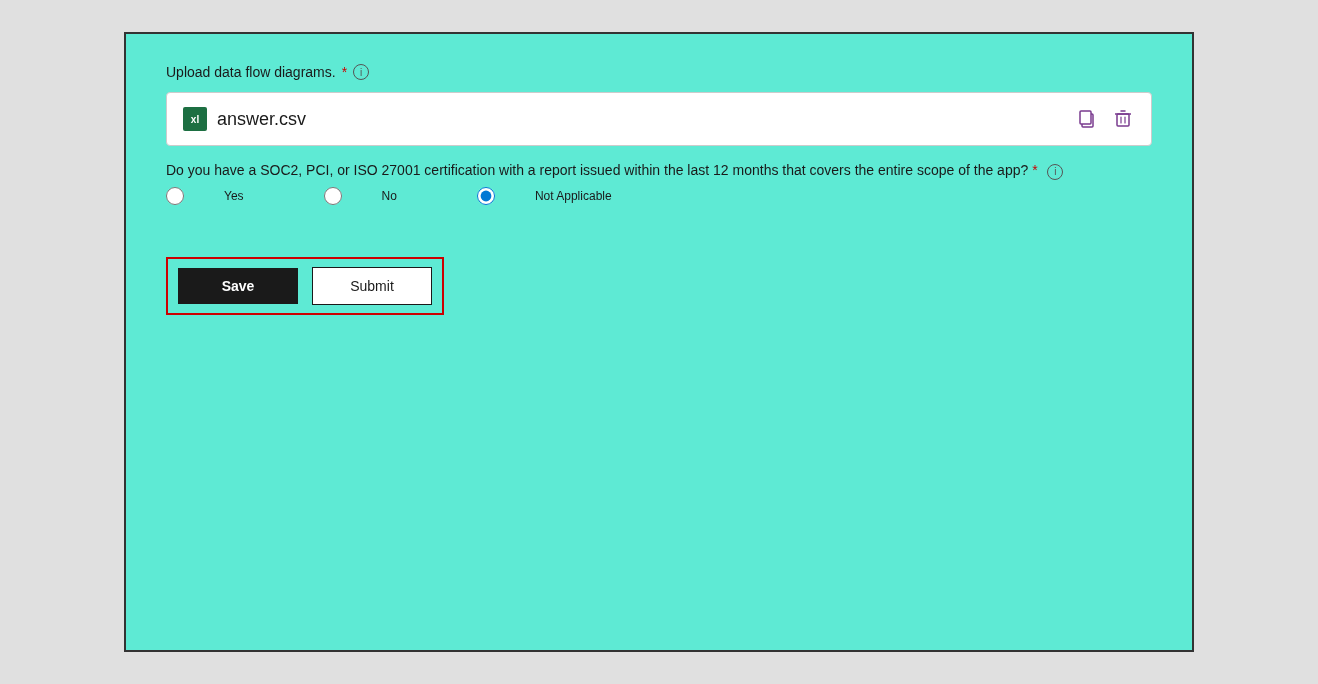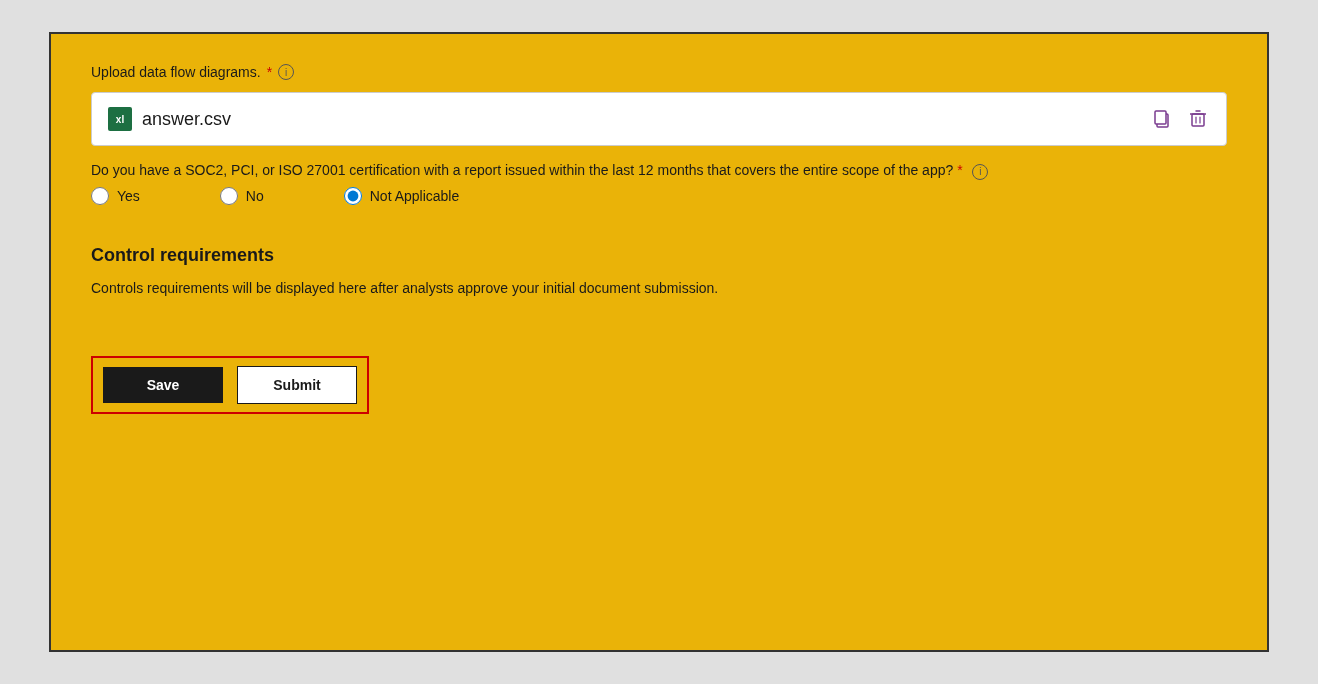--- a/index.html
+++ b/index.html
@@ -11,23 +11,23 @@
     body {
       background: #e0e0e0;
       display: flex;
       justify-content: center;
       align-items: center;
       min-height: 100vh;
       font-family: 'Segoe UI', Arial, sans-serif;
     }
 
     .outer-border {
-      width: 1220px;
+      width: 1070px;
       min-height: 620px;
-      background: #eab308;
+      background: #5eead4;
       border: 2px solid #333;
       padding: 30px 40px 30px 40px;
       position: relative;
     }
 
     .section-label {
       font-size: 14px;
       color: #1a1a1a;
       margin-bottom: 12px;
       display: flex;
@@ -149,22 +149,23 @@
     }
 
     .radio-option input[type="radio"] {
       width: 18px;
       height: 18px;
       accent-color: #0078d4;
       cursor: pointer;
     }
 
     .radio-label {
-      font-size: 14px;
-      color: #1a1a1a;
+      font-size: 12px;
+      color: #1a1a1a;
+      margin-left: 32px;
     }
 
     .control-requirements-heading {
       font-size: 18px;
       font-weight: 700;
       color: #1a1a1a;
       margin-bottom: 14px;
     }
 
     .control-requirements-text {
@@ -183,21 +184,21 @@
       cursor: pointer;
       min-width: 120px;
     }
 
     .submit-button {
       background: #fff;
       color: #1a1a1a;
       border: 1.5px solid #1a1a1a;
       padding: 10px 32px;
       font-size: 14px;
-      font-weight: 700;
+      font-weight: 400;
       cursor: pointer;
       min-width: 120px;
     }
   </style>
 </head>
 <body>
 
 <div class="outer-border">
 
   
@@ -249,24 +250,20 @@
       <input type="radio" name="certification" value="no" style="">
       <span class="radio-label">No</span>
     </label>
     <label class="radio-option">
       <input type="radio" name="certification" value="not_applicable" checked="" style="">
       <span class="radio-label">Not Applicable</span>
     </label>
   </div>
 
   
-  <div>
-    <h2 class="control-requirements-heading">Control requirements</h2>
-    <p class="control-requirements-text">Controls requirements will be displayed here after analysts approve your initial document submission.</p>
-  </div>
-
-  
-  <div style="display: inline-flex; border: 2px solid #c00; padding: 8px 10px; gap: 14px; align-items: center;">
+
+  
+  <div style="display: inline-flex; border: 2px solid #c00; padding: 8px 10px; gap: 14px; align-items: center; margin-top: 12px;">
     <button class="save-button">Save</button>
     <button class="submit-button">Submit</button>
   </div>
 
 </div>
 
 </body></html>

